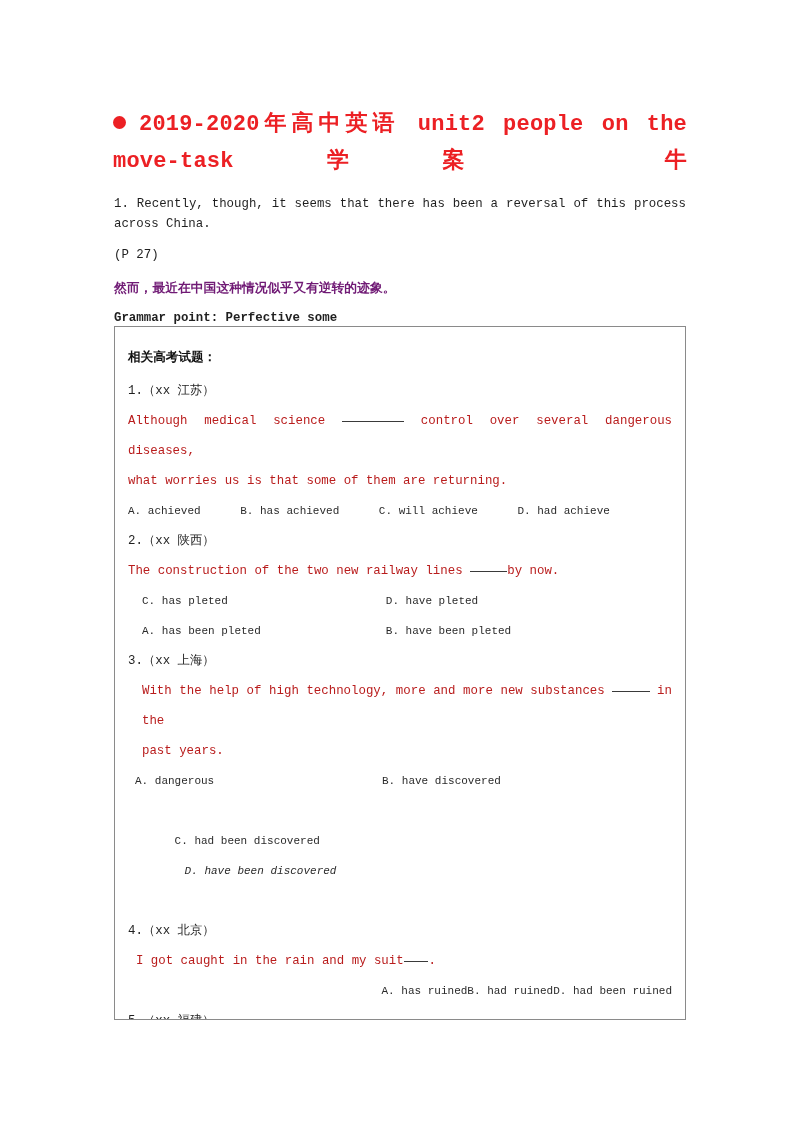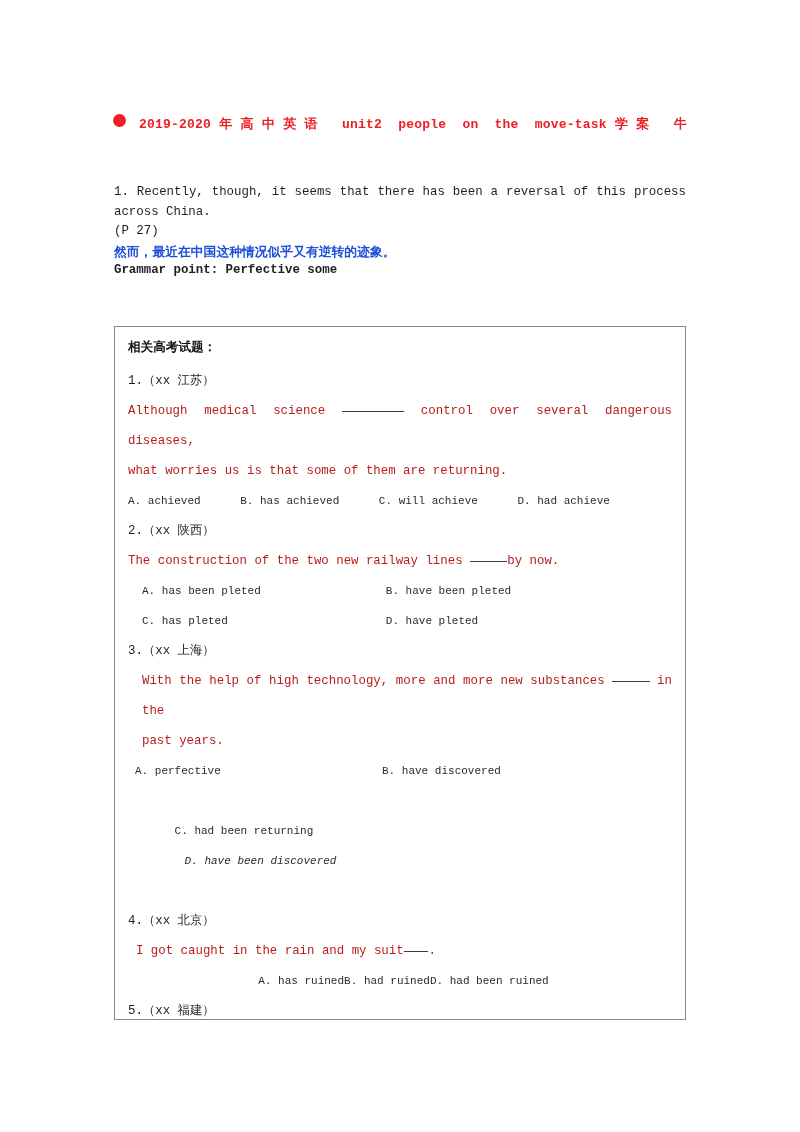--- a/index.html
+++ b/index.html
@@ -25,21 +25,21 @@
     padding: 0;
   }
 
   
   .doc-title {
     position: absolute;
     left: 113px;
     top: 106px;
     width: 574px;
     color: #ec2024;
-    font-size: 13px;
+    font-size: 22px;
     line-height: 37px;
     font-weight: 700;
     letter-spacing: 0.2px;
     text-align: justify;
     text-align-last: center;
   }
   .doc-title .bullet-icon {
     display: inline-block;
     width: 13px;
     height: 13px;
@@ -64,49 +64,50 @@
     position: absolute;
     left: 114px;
     top: 183px;
     width: 572px;
   }
   .line {
     font-size: 12.4px;
     line-height: 19.5px;
     color: #1f1f1f;
     white-space: pre-wrap;
+    margin-top: 12px;
   }
   .line.justified {
     text-align: justify;
     text-align-last: left;
   }
   .line.bold {
     font-weight: 700;
   }
   .line.muted {
     color: #4d4d4d;
   }
   .line.cjk {
     font-family: "DejaVu Sans", "Liberation Sans", sans-serif;
     font-weight: 700;
     font-size: 12.8px;
-    color: #1d4ed8;
+    color: #701a75;
   }
 
   
   .exercise-box {
     position: absolute;
     left: 114px;
     top: 326px;
     width: 572px;
     height: 694px;
     box-sizing: border-box;
     border: 1px solid #8a8a8a;
     background: #ffffff;
-    padding: 9px 13px 0 13px;
+    padding: 19px 13px 0 13px;
     overflow: hidden;
   }
   .box-heading {
     font-family: "DejaVu Sans", "Liberation Sans", sans-serif;
     font-weight: 700;
     font-size: 12.6px;
     line-height: 22px;
     color: #111111;
     margin-bottom: 8px;
   }
@@ -138,21 +139,21 @@
     white-space: pre-wrap;
   }
   .opts.indent {
     padding-left: 14px;
   }
   .opts.indent-sm {
     padding-left: 7px;
   }
   .opts.spread {
     display: flex;
-    justify-content: center;
+    justify-content: flex-end;
   }
   .opts.spread-2 {
     display: flex;
   }
   .opts .col-a { width: 46%; }
   .ital {
     font-style: italic;
   }
   .blank {
     display: inline-block;
@@ -181,37 +182,37 @@
     <div class="box-heading">相关高考试题：</div>
 
     <div class="q-num">1.（xx 江苏）</div>
     <div class="q-stem justify">Although medical science <span class="blank" style="width:62px"></span> control over several dangerous diseases,</div>
     <div class="q-stem">what worries us is that some of them are returning.</div>
     <div class="opts">A. achieved      B. has achieved      C. will achieve      D. had achieve</div>
 
     <div class="q-num">2.（xx 陕西）</div>
     <div class="q-stem">The construction of the two new railway lines <span class="blank" style="width:37.2px"></span>by now.</div>
     <div class="opts indent spread-2">
+      <span class="col-a">C. has pleted</span>
+      <span>D. have pleted</span>
+    </div>
+    <div class="opts indent spread-2">
       <span class="col-a">A. has been pleted</span>
       <span>B. have been pleted</span>
-    </div>
-    <div class="opts indent spread-2">
-      <span class="col-a">C. has pleted</span>
-      <span>D. have pleted</span>
     </div>
 
     <div class="q-num">3.（xx 上海）</div>
     <div class="q-stem indent justify">With the help of high technology, more and more new substances <span class="blank" style="width:37.2px"></span> in the</div>
     <div class="q-stem indent">past years.</div>
     <div class="opts indent-sm spread-2">
-      <span class="col-a">A. perfective</span>
+      <span class="col-a">A. dangerous</span>
       <span>B. have discovered</span>
     </div>
     <div class="opts indent-sm">
-      <span>C. had been returning</span>
+      <span>C. had been discovered</span>
       <span class="ital" style="margin-left:10px;">D. have been discovered</span>
     </div>
 
     <div class="q-num">4.（xx 北京）</div>
     <div class="q-stem indent2">I got caught in the rain and my suit<span class="blank" style="width:24.8px"></span>.</div>
     <div class="opts indent-sm spread">
       <span>A. has ruined</span>
       <span>B. had ruined</span>
       <span>D. had been ruined</span>
     </div>

